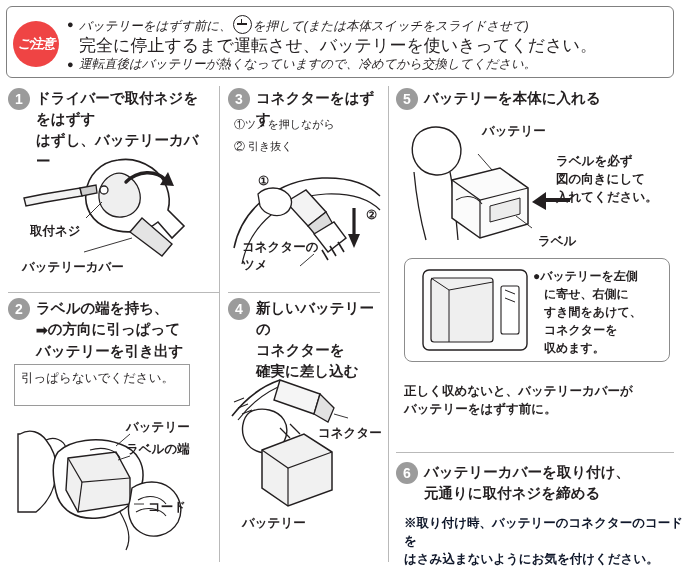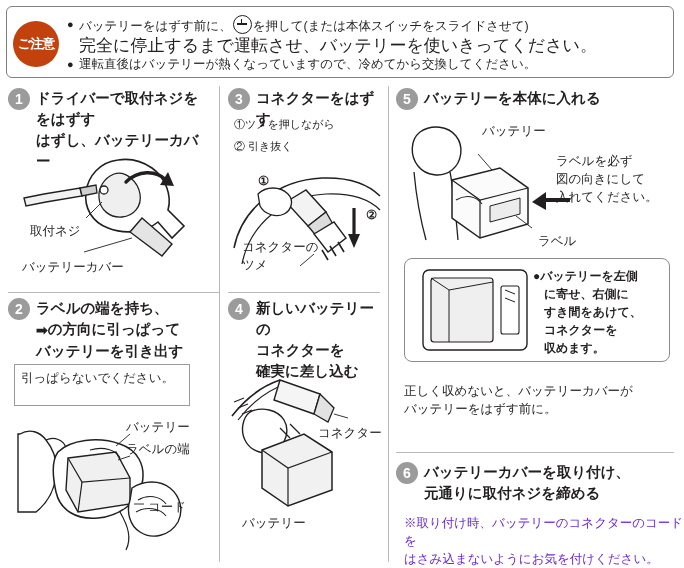--- a/index.html
+++ b/index.html
@@ -33,47 +33,48 @@
     box-sizing: border-box;
     background: #fff;
   }
   .caution-badge {
     position: absolute;
     left: 6px;
     top: 14px;
     width: 46px;
     height: 46px;
     border-radius: 50%;
-    background: #c2410c;
+    background: #ef4444;
     color: #ffffff;
     font-size: 13px;
     font-weight: bold;
     line-height: 46px;
     text-align: center;
     letter-spacing: -1px;
+    font-style: italic;
   }
   .caution-lines {
     position: absolute;
     left: 60px;
     top: 8px;
     right: 6px;
   }
   .cl {
     font-size: 12.5px;
     line-height: 19px;
     display: flex;
     align-items: flex-start;
   }
   .bullet {
     width: 12px;
     flex: 0 0 12px;
     font-size: 11px;
     line-height: 19px;
   }
-  .cl-text { flex: 1 1 auto; }
+  .cl-text { flex: 1 1 auto; font-style: italic; }
   .cl-sub {
     padding-left: 12px;
     font-size: 17px;
     line-height: 19px;
   }
   .power-glyph {
     display: inline-block;
     width: 17px;
     height: 17px;
     border: 1.3px solid #231f20;
@@ -149,23 +150,24 @@
     border: 1px solid #9a9a9a;
     box-sizing: border-box;
     font-size: 12.5px;
     line-height: 18px;
     padding: 4px 6px;
   }
   .callout {
     position: absolute;
     font-size: 12.5px;
     line-height: 18px;
+    font-weight: bold;
   }
   .red {
-    color: #6d28d9;
+    color: #0f172a;
   }
   .arrow-r {
     display: inline-block;
     color: #231f20;
     font-size: 14px;
     vertical-align: -1px;
   }
 
   
   svg { display: block; }

